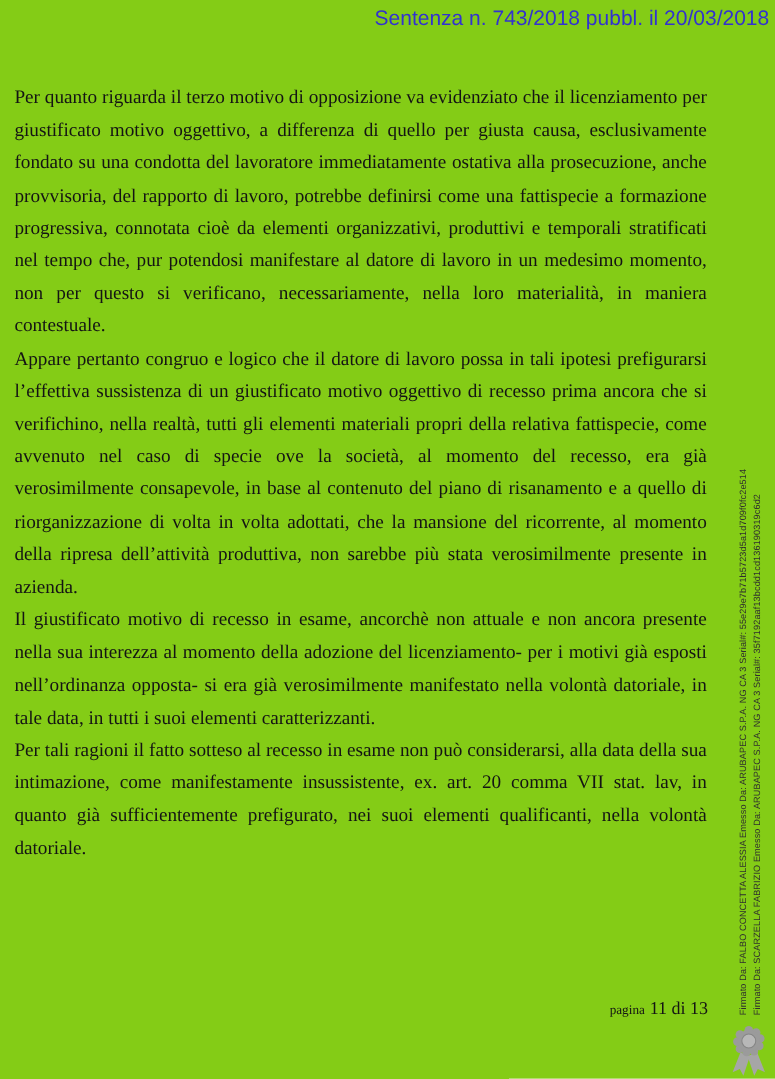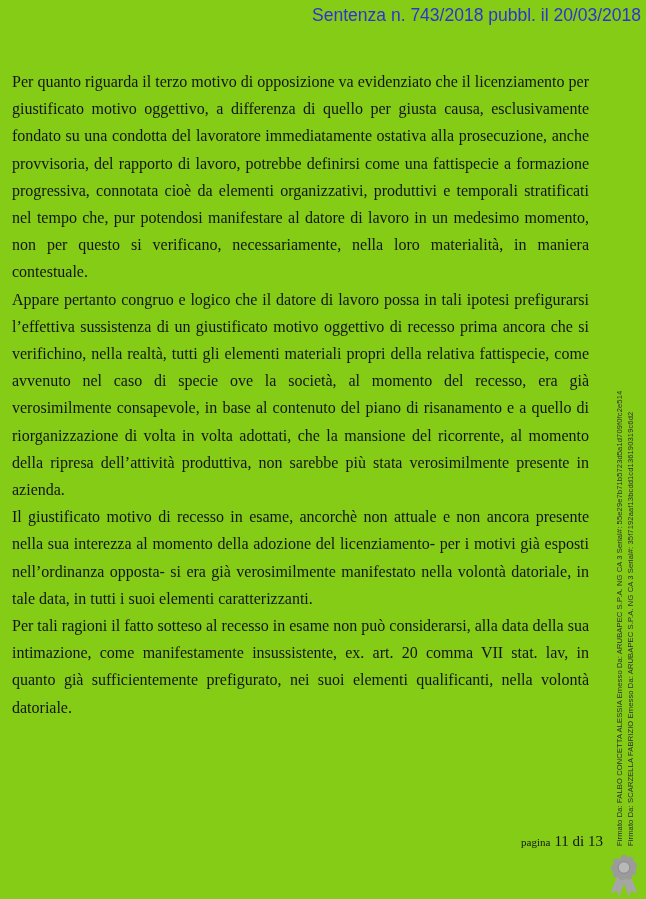--- a/index.html
+++ b/index.html
@@ -31,21 +31,21 @@
     font-size: 16px;
     line-height: 27.2px;
     text-align: justify;
     color: #141414;
     margin-top: 12px;
   }
   .doc-body p { margin: 0; }
   .page-num {
     position: absolute;
     top: 832px;
-    right: 43px;
+    right: 56px;
     color: #141414;
     font-family: "Liberation Serif", serif;
     text-align: center;
   }
   .page-num .pn-label { font-size: 11px; margin-right: 4px; }
   .page-num .pn-value { font-size: 15px; }
   .stamp {
     position: absolute;
     left: 615px;
     top: 846px;

